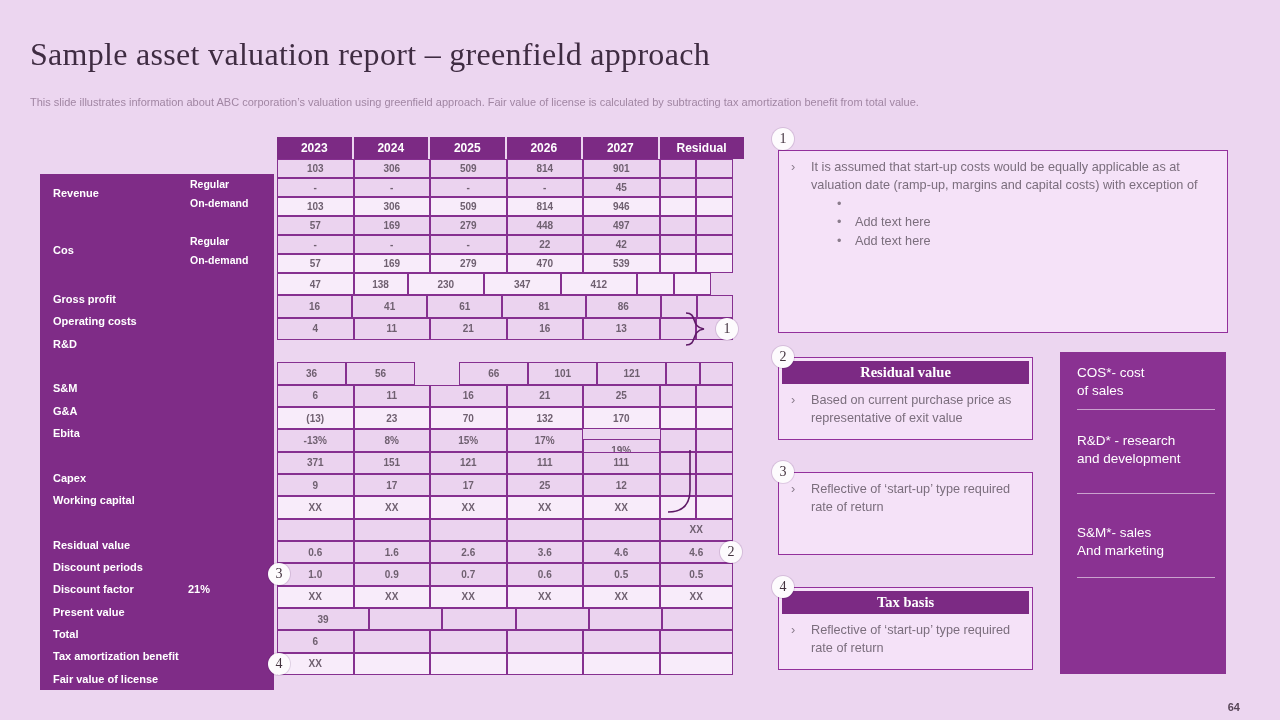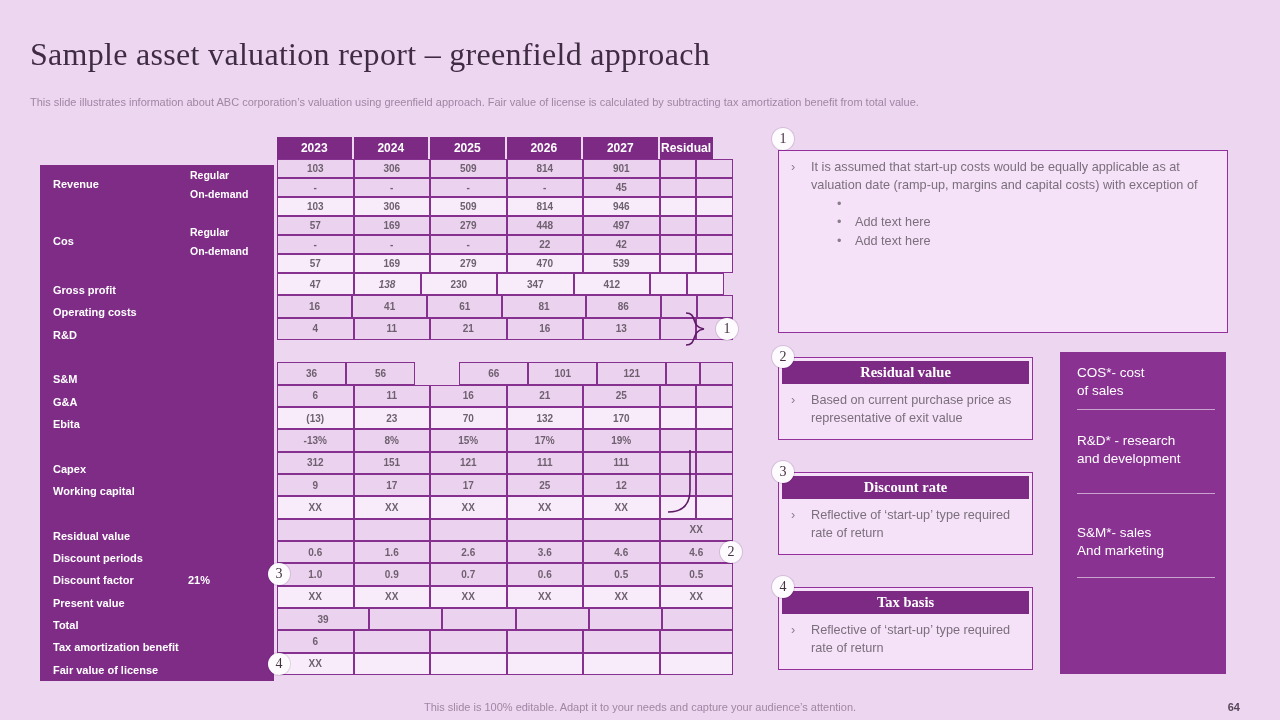--- a/index.html
+++ b/index.html
@@ -22,21 +22,21 @@
   .title{position:absolute;left:30px;top:36px;font-family:"Liberation Serif",serif;font-weight:400;
          font-size:32px;color:#3f2c42;letter-spacing:.3px;}
   .subtitle{position:absolute;left:30px;top:96px;font-size:11px;color:var(--muted);}
 
   
   .tbl{position:absolute;left:40px;top:137px;width:693px;height:538px;}
   .tbl-header{position:absolute;left:237px;top:0;height:22px;display:flex;}
   .tbl-header .hcell{background:var(--accent);color:#fff;font-weight:bold;font-size:12px;
         display:flex;align-items:center;justify-content:center;border-right:2px solid var(--bg);}
   .tbl-header .hcell:last-child{border-right:none;}
-  .label-col{position:absolute;left:0;top:28px;width:234px;height:516px;background:var(--label-col);}
+  .label-col{position:absolute;left:0;top:37px;width:234px;height:516px;background:var(--label-col);}
   .row-label{position:absolute;left:0;width:150px;padding-left:13px;color:#fff;font-weight:bold;
         font-size:11px;display:flex;align-items:center;}
   .sub-label{position:absolute;left:150px;width:84px;color:#fff;font-weight:bold;font-size:10.5px;
         display:flex;align-items:center;}
   .extra-label{position:absolute;left:148px;width:60px;color:#fff;font-weight:bold;font-size:11px;
         display:flex;align-items:center;}
   .value-grid{position:absolute;left:237px;top:22px;width:456px;height:516px;}
   .vrow{position:absolute;left:0;display:flex;width:456px;}
   .vcell{border:1px solid var(--border);display:flex;align-items:center;justify-content:center;
         font-size:10px;font-weight:bold;color:var(--cell-text);height:100%;}
@@ -76,21 +76,21 @@
   <div class="title">Sample asset valuation report – greenfield approach</div>
   <div class="subtitle">This slide illustrates information about ABC corporation’s valuation using greenfield approach. Fair value of license is calculated by subtracting tax amortization benefit from total value.</div>
 
   <div class="tbl">
     <div class="tbl-header">
       <span class="hcell" style="width:76.5px">2023</span>
       <span class="hcell" style="width:76.5px">2024</span>
       <span class="hcell" style="width:76.5px">2025</span>
       <span class="hcell" style="width:76.5px">2026</span>
       <span class="hcell" style="width:76.5px">2027</span>
-      <span class="hcell" style="width:53px">Residual</span>
+      <span class="hcell" style="width:84px">Residual</span>
     </div>
     <div class="label-col">
         <div class="row-label" style="top: 0px; height: 38px;">Revenue</div>
         <div class="sub-label" style="top: 0px; height: 19px;">Regular</div>
         <div class="sub-label" style="top: 19px; height: 19px;">On-demand</div>
         <div class="row-label" style="top: 57px; height: 38px;">Cos</div>
         <div class="sub-label" style="top: 57px; height: 19px;">Regular</div>
         <div class="sub-label" style="top: 76px; height: 19px;">On-demand</div>
         <div class="row-label" style="top: 114px; height: 22.333px;">Gross profit</div>
         <div class="row-label" style="top: 136.333px; height: 22.333px;">Operating costs</div>
@@ -159,21 +159,21 @@
           <div class="vcell shade-l" style="width: 76.5px;">57</div>
           <div class="vcell shade-l" style="width: 76.5px;">169</div>
           <div class="vcell shade-l" style="width: 76.5px;">279</div>
           <div class="vcell shade-l" style="width: 76.5px;">470</div>
           <div class="vcell shade-l" style="width: 76.5px;">539</div>
           <div class="vcell shade-l" style="width: 36.75px;"></div>
           <div class="vcell shade-l" style="width: 36.75px;"></div>
         </div>
         <div class="vrow" style="top: 114px; height: 22.333px;">
           <div class="vcell shade-l" style="width: 76.5px;">47</div>
-          <div class="vcell shade-l" style="width: 67px; font-style: italic;">138</div>
+          <div class="vcell shade-l" style="width: 54px;">138</div>
           <div class="vcell shade-l" style="width: 76.5px;">230</div>
           <div class="vcell shade-l" style="width: 76.5px;">347</div>
           <div class="vcell shade-l" style="width: 76.5px;">412</div>
           <div class="vcell shade-l" style="width: 36.75px;"></div>
           <div class="vcell shade-l" style="width: 36.75px;"></div>
         </div>
         <div class="vrow" style="top: 136.333px; height: 22.333px;">
           <div class="vcell shade-d" style="width: 76.5px;">16</div>
           <div class="vcell shade-d" style="width: 76.5px;">41</div>
           <div class="vcell shade-d" style="width: 76.5px;">61</div>
@@ -216,26 +216,26 @@
           <div class="vcell shade-l" style="width: 76.5px;">132</div>
           <div class="vcell shade-l" style="width: 76.5px;">170</div>
           <div class="vcell shade-l" style="width: 36.75px;"></div>
           <div class="vcell shade-l" style="width: 36.75px;"></div>
         </div>
         <div class="vrow" style="top: 270.331px; height: 22.333px;">
           <div class="vcell shade-d" style="width: 76.5px;">-13%</div>
           <div class="vcell shade-d" style="width: 76.5px;">8%</div>
           <div class="vcell shade-d" style="width: 76.5px;">15%</div>
           <div class="vcell shade-d" style="width: 76.5px;">17%</div>
-          <div class="vcell shade-d" style="width: 76.5px;">19%</div>
+          <div class="vcell shade-d" style="width: 76.5px; margin-top: 10px;">19%</div>
           <div class="vcell shade-d" style="width: 36.75px;"></div>
           <div class="vcell shade-d" style="width: 36.75px;"></div>
         </div>
         <div class="vrow" style="top: 292.664px; height: 22.333px;">
-          <div class="vcell shade-d" style="width: 76.5px;">312</div>
+          <div class="vcell shade-d" style="width: 76.5px;">371</div>
           <div class="vcell shade-d" style="width: 76.5px;">151</div>
           <div class="vcell shade-d" style="width: 76.5px;">121</div>
           <div class="vcell shade-d" style="width: 76.5px;">111</div>
           <div class="vcell shade-d" style="width: 76.5px;">111</div>
           <div class="vcell shade-d" style="width: 36.75px;"></div>
           <div class="vcell shade-d" style="width: 36.75px;"></div>
         </div>
         <div class="vrow" style="top: 314.997px; height: 22.333px;">
           <div class="vcell shade-d" style="width: 76.5px;">9</div>
           <div class="vcell shade-d" style="width: 76.5px;">17</div>
@@ -351,21 +351,20 @@
     <div class="callout-body">
       <div class="b1">
         <span class="chev">›</span>
         <span>Based on current purchase price as representative of exit value</span>
       </div>
     </div>
   </div>
   <div class="num-circle" style="left:772px;top:346px">2</div>
 
   <div class="callout" style="left:778px;top:472px;width:255px;height:83px">
-    <div class="callout-header">Discount rate</div>
     <div class="callout-body">
       <div class="b1">
         <span class="chev">›</span>
         <span>Reflective of ‘start-up’ type required rate of return</span>
       </div>
     </div>
   </div>
   <div class="num-circle" style="left:772px;top:461px">3</div>
 
   <div class="callout" style="left:778px;top:587px;width:255px;height:83px">
@@ -384,16 +383,15 @@
 of sales</div>
     <div class="sep" style="top:57px"></div>
     <div class="def" style="top:80px">R&amp;D* - research
 and development</div>
     <div class="sep" style="top:141px"></div>
     <div class="def" style="top:172px">S&amp;M*- sales
 And marketing</div>
     <div class="sep" style="top:225px"></div>
   </div>
 
-  <div class="footer">This slide is 100% editable. Adapt it to your needs and capture your audience’s attention.</div>
   <div class="page-num">64</div>
 
 </div>
 
 </body></html>

